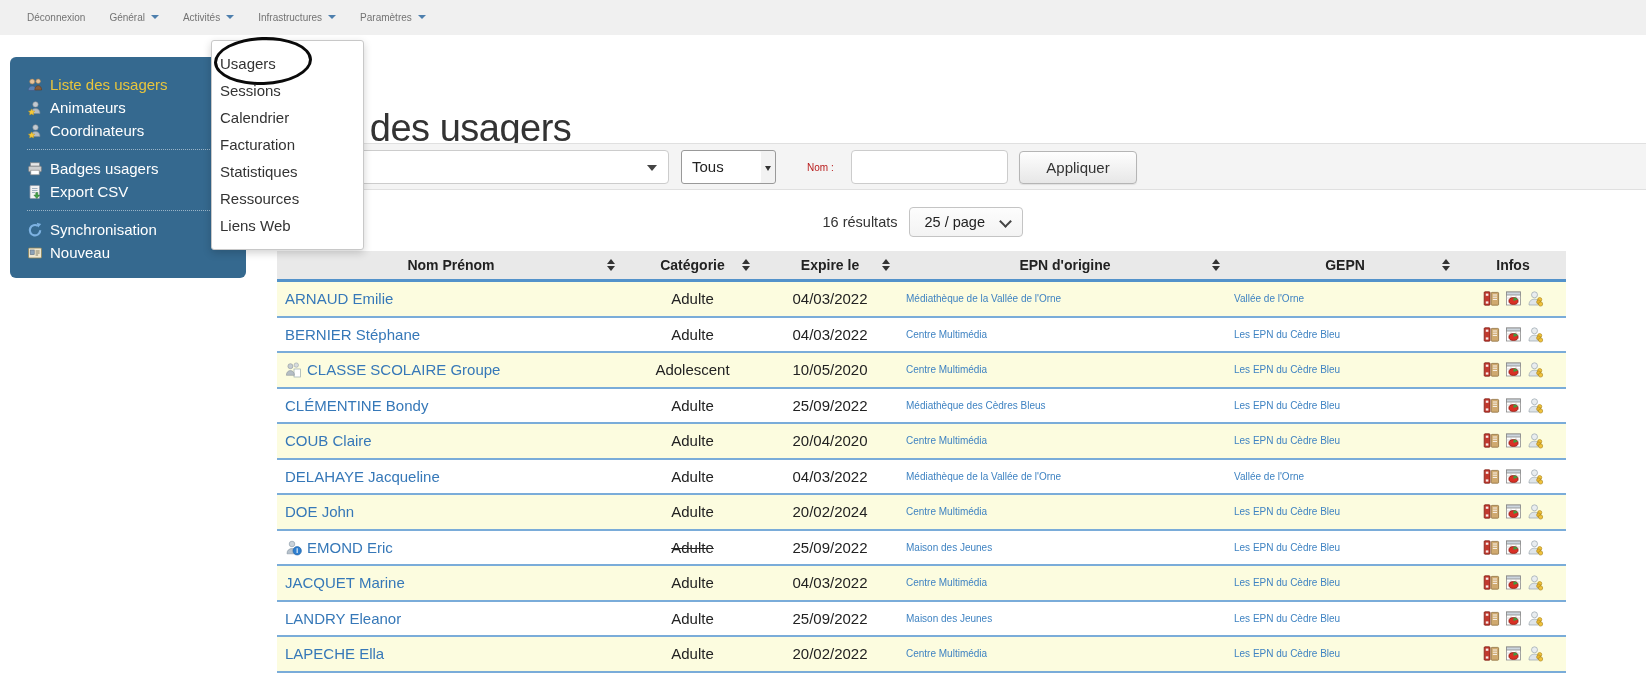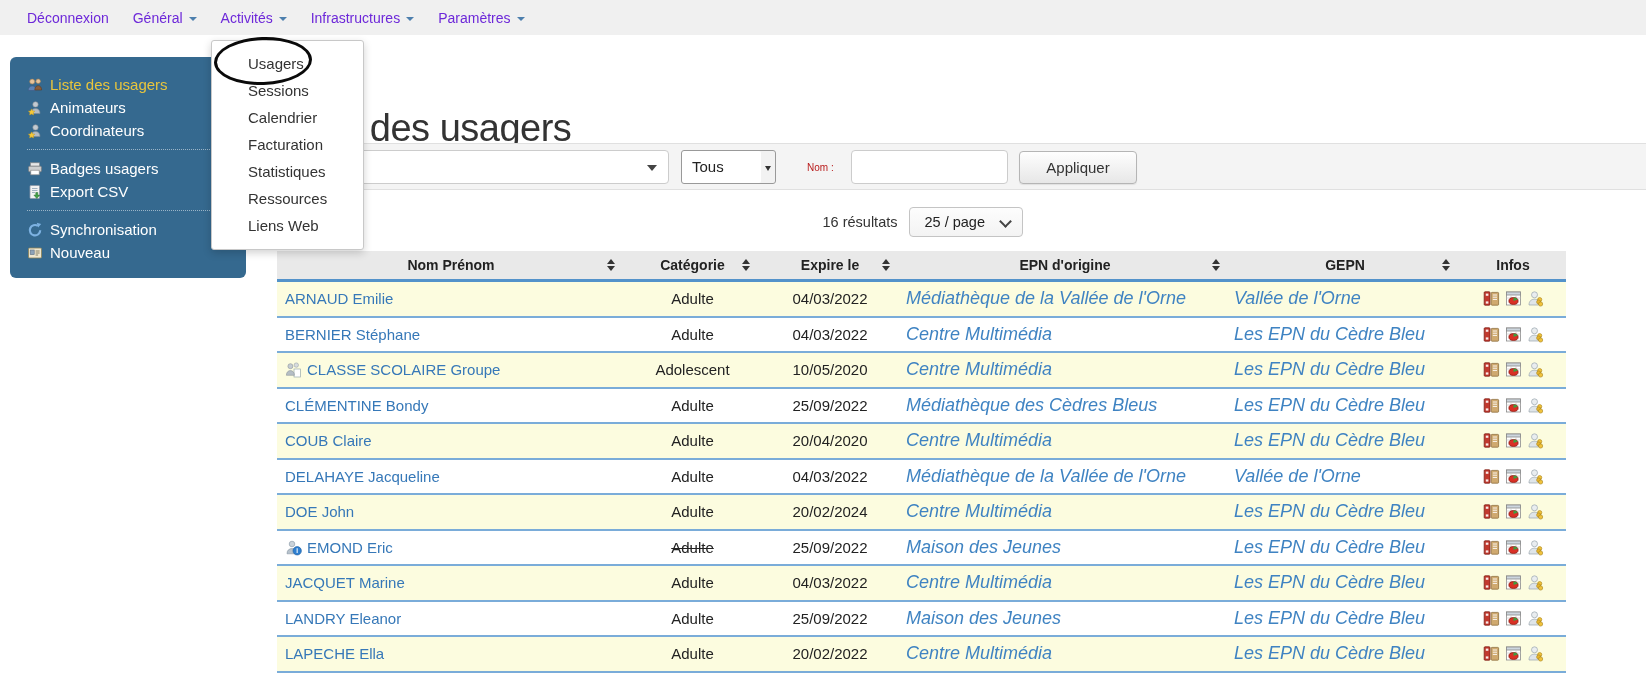--- a/index.html
+++ b/index.html
@@ -1,26 +1,26 @@
 <!DOCTYPE html>
 <html><head>
 <meta charset="utf-8">
 <style>
   html,body{margin:0;padding:0;background:#fff;}
   body{font-family:"Liberation Sans","DejaVu Sans",sans-serif;color:#333;}
   .viewport{position:relative;width:1646px;height:700px;overflow:hidden;background:#fff;}
 
   
   .navbar{position:absolute;left:0;top:0;width:100%;height:35px;background:#f0f0f0;display:flex;align-items:center;padding-left:27px;box-sizing:border-box;z-index:5;}
-  .nav-link{color:#6d28d9;font-size:14px;text-decoration:none;margin-right:24px;cursor:pointer;}
+  .nav-link{color:#737373;font-size:10px;text-decoration:none;margin-right:24px;cursor:pointer;}
   .caret{display:inline-block;width:0;height:0;border-left:4px solid transparent;border-right:4px solid transparent;border-top:4px solid #4d7fad;margin-left:6px;vertical-align:2px;}
 
   
   .dropdown-menu{position:absolute;left:211px;top:40px;width:151px;background:#fff;border:1px solid #c8c8c8;border-radius:3px;box-shadow:0 3px 8px rgba(0,0,0,.18);padding:9px 0 10px 0;z-index:50;}
-  .menu-item{font-size:15px;color:#333;line-height:27px;padding-left:36px;cursor:pointer;white-space:nowrap;}
+  .menu-item{font-size:15px;color:#333;line-height:27px;padding-left:8px;cursor:pointer;white-space:nowrap;}
   .annotation-ellipse{position:absolute;left:2px;top:-4px;width:92px;height:42px;border:3.5px solid #0a0a0a;border-radius:50%;transform:rotate(-2deg);pointer-events:none;}
 
   
   .sidebar{position:absolute;left:10px;top:57px;width:236px;box-sizing:border-box;background:#35698f;border-radius:6px;padding:16px 10px 14px 17px;z-index:4;}
   .sitem{display:flex;align-items:center;gap:7px;line-height:23px;font-size:15px;color:#fff;text-decoration:none;cursor:pointer;white-space:nowrap;}
   .sitem.active{color:#e8c53d;}
   .sicon{width:16px;height:16px;display:inline-block;flex:0 0 16px;}
   .sicon svg{display:block;}
   .sdivider{border-bottom:1px dotted rgba(255,255,255,.5);margin:7px 0 7px 0;}
 
@@ -52,21 +52,21 @@
   .sort::after{content:"";display:block;margin:0 auto;width:0;height:0;border-left:4.5px solid transparent;border-right:4.5px solid transparent;border-top:5px solid #333;}
   .tr{display:grid;grid-template-columns:348px 135px 140px 330px 230px 1fr;height:35.5px;border-bottom:2px solid #7aacd9;box-sizing:border-box;background:#fff;}
   .tr.r-odd{background:#fcfcdf;}
   .td{display:flex;align-items:center;font-size:15px;color:#222;overflow:hidden;}
   .td-name{padding-left:8px;gap:5px;}
   .td-cat,.td-date{justify-content:center;}
   .td-epn{padding-left:6px;}
   .td-gepn{padding-left:4px;}
   .td-infos{justify-content:center;gap:5px;}
   .link{color:#3678b8;text-decoration:none;cursor:pointer;}
-  .small-link{font-size:18px;color:#3f83c2;font-style:italic;}
+  .small-link{font-size:10px;color:#3f83c2;}
   .struck{text-decoration:line-through;}
   .row-icon{width:17px;height:17px;display:inline-block;flex:0 0 17px;}
   .row-icon svg{display:block;}
   .info-icon{width:17px;height:17px;display:inline-block;cursor:pointer;}
   .info-icon svg{display:block;}
 </style>
 </head>
 <body>
 
 <div class="viewport">

